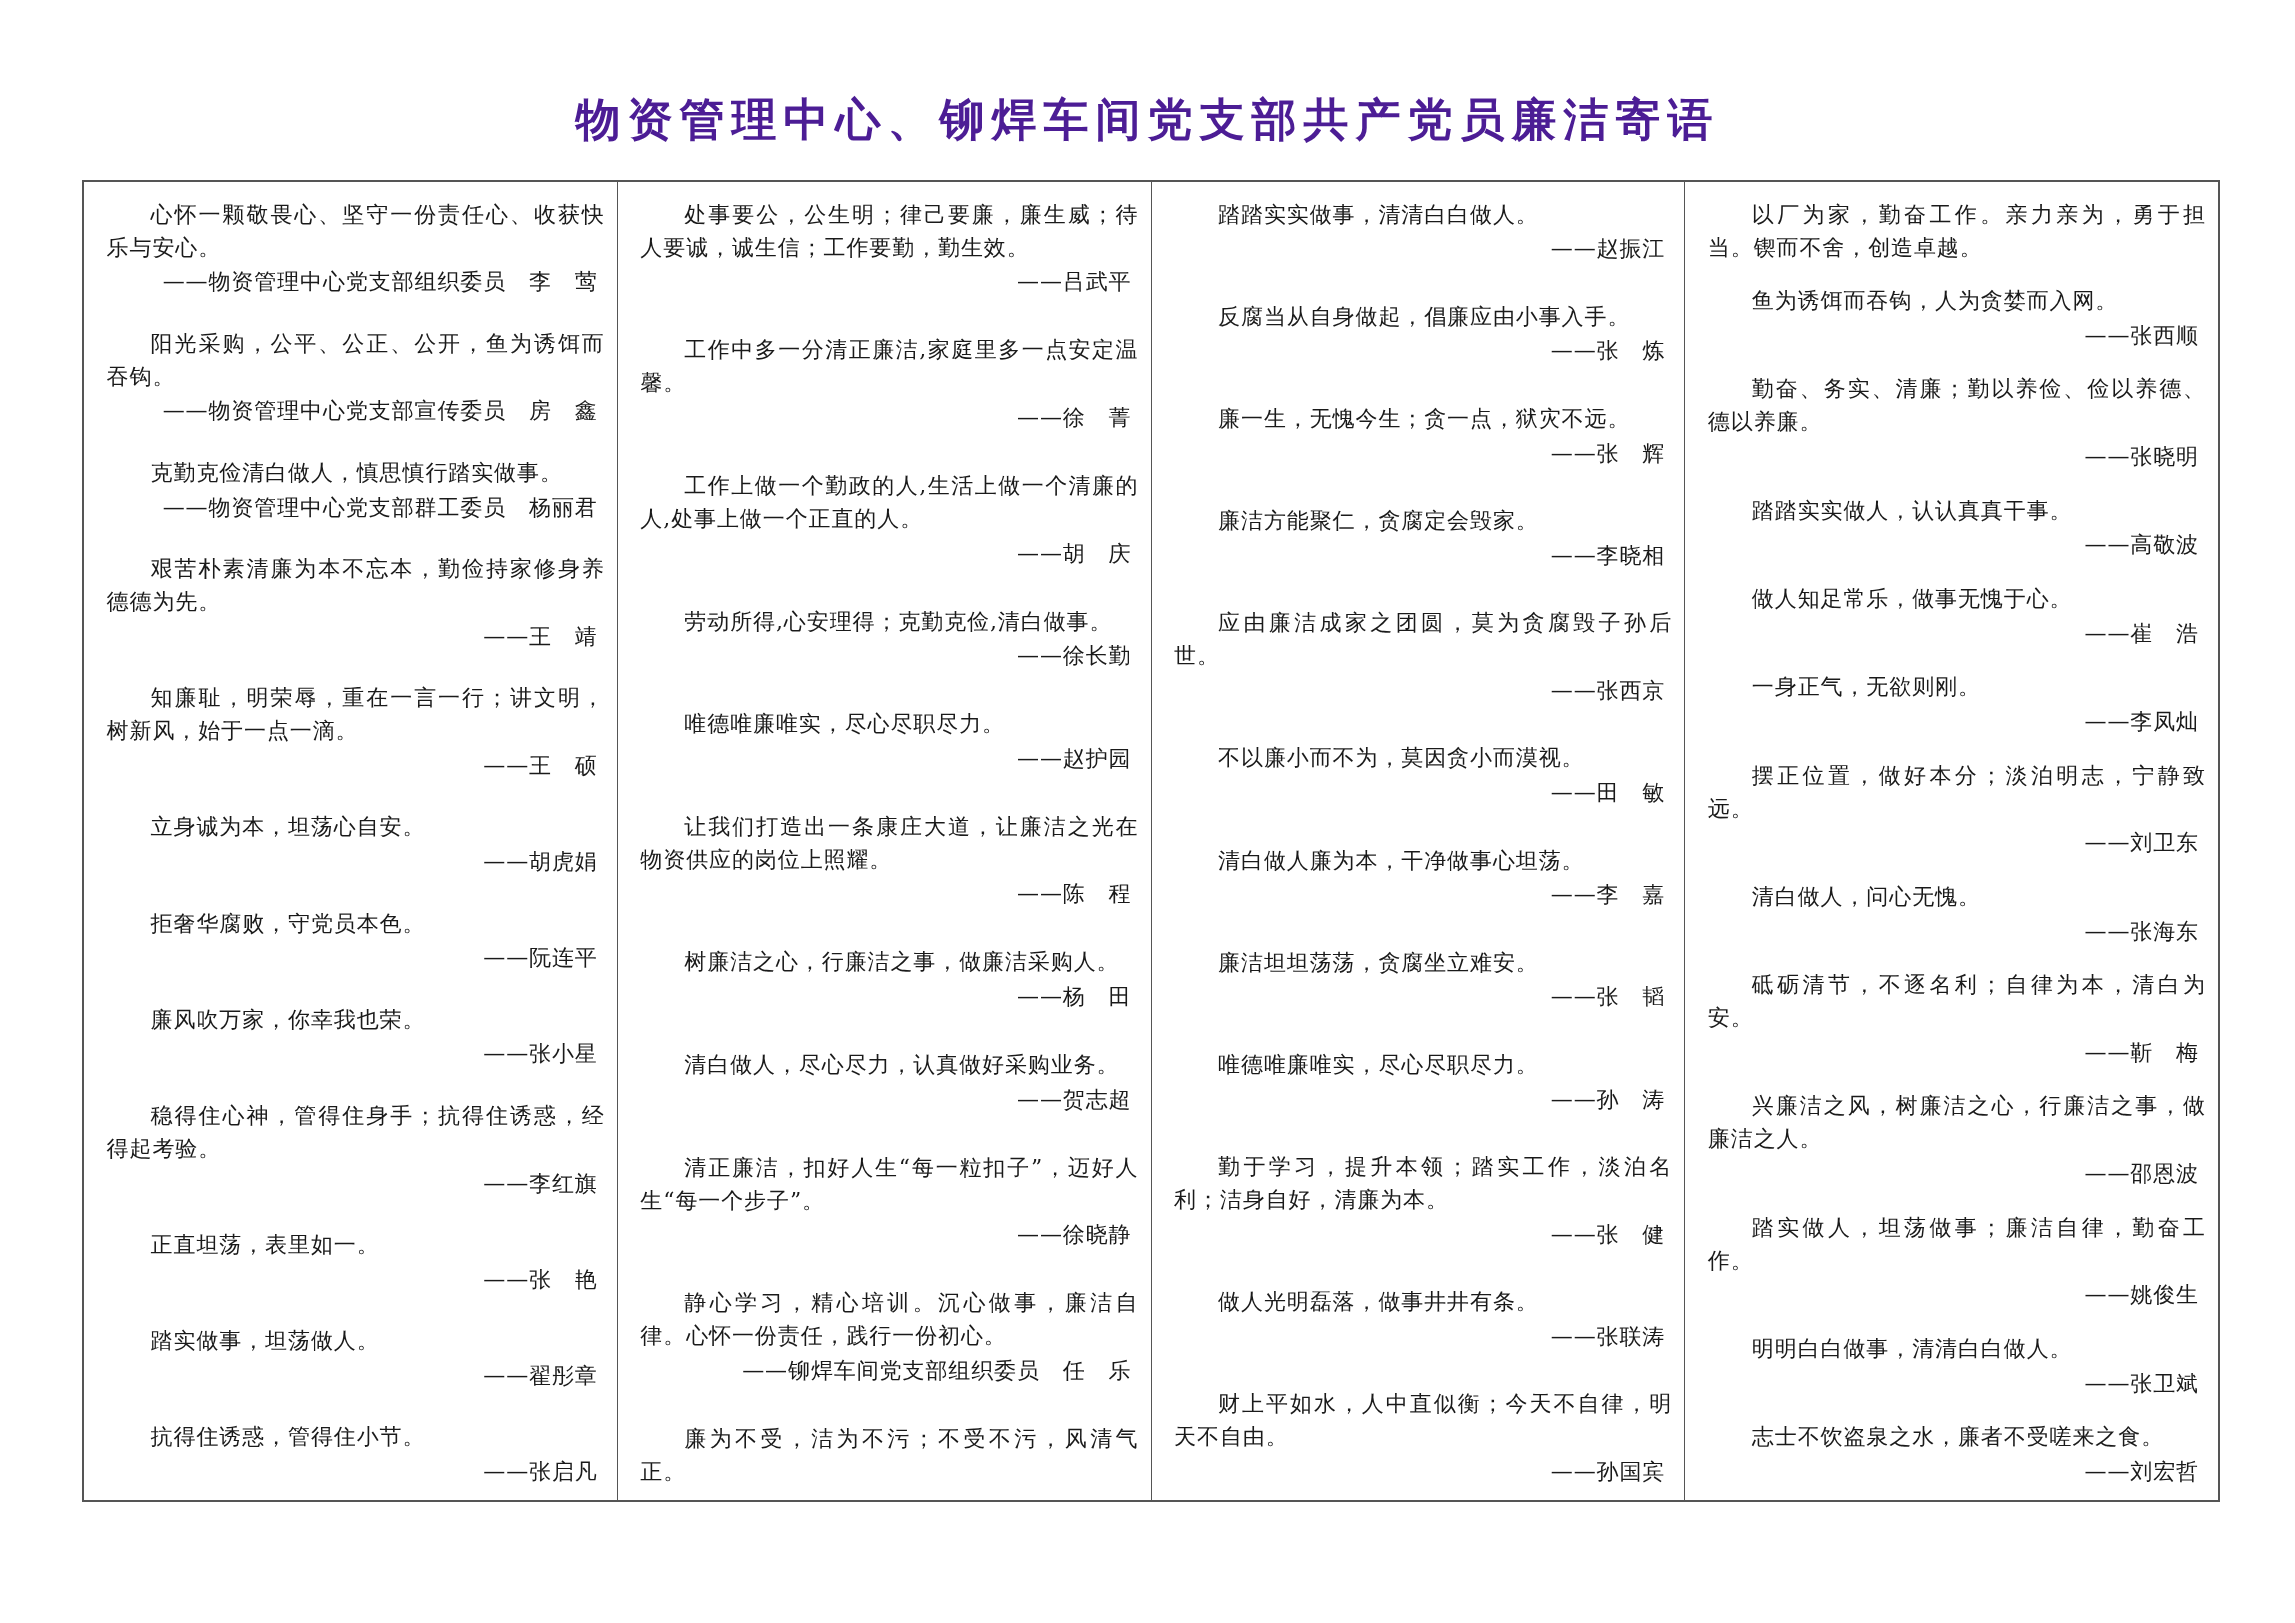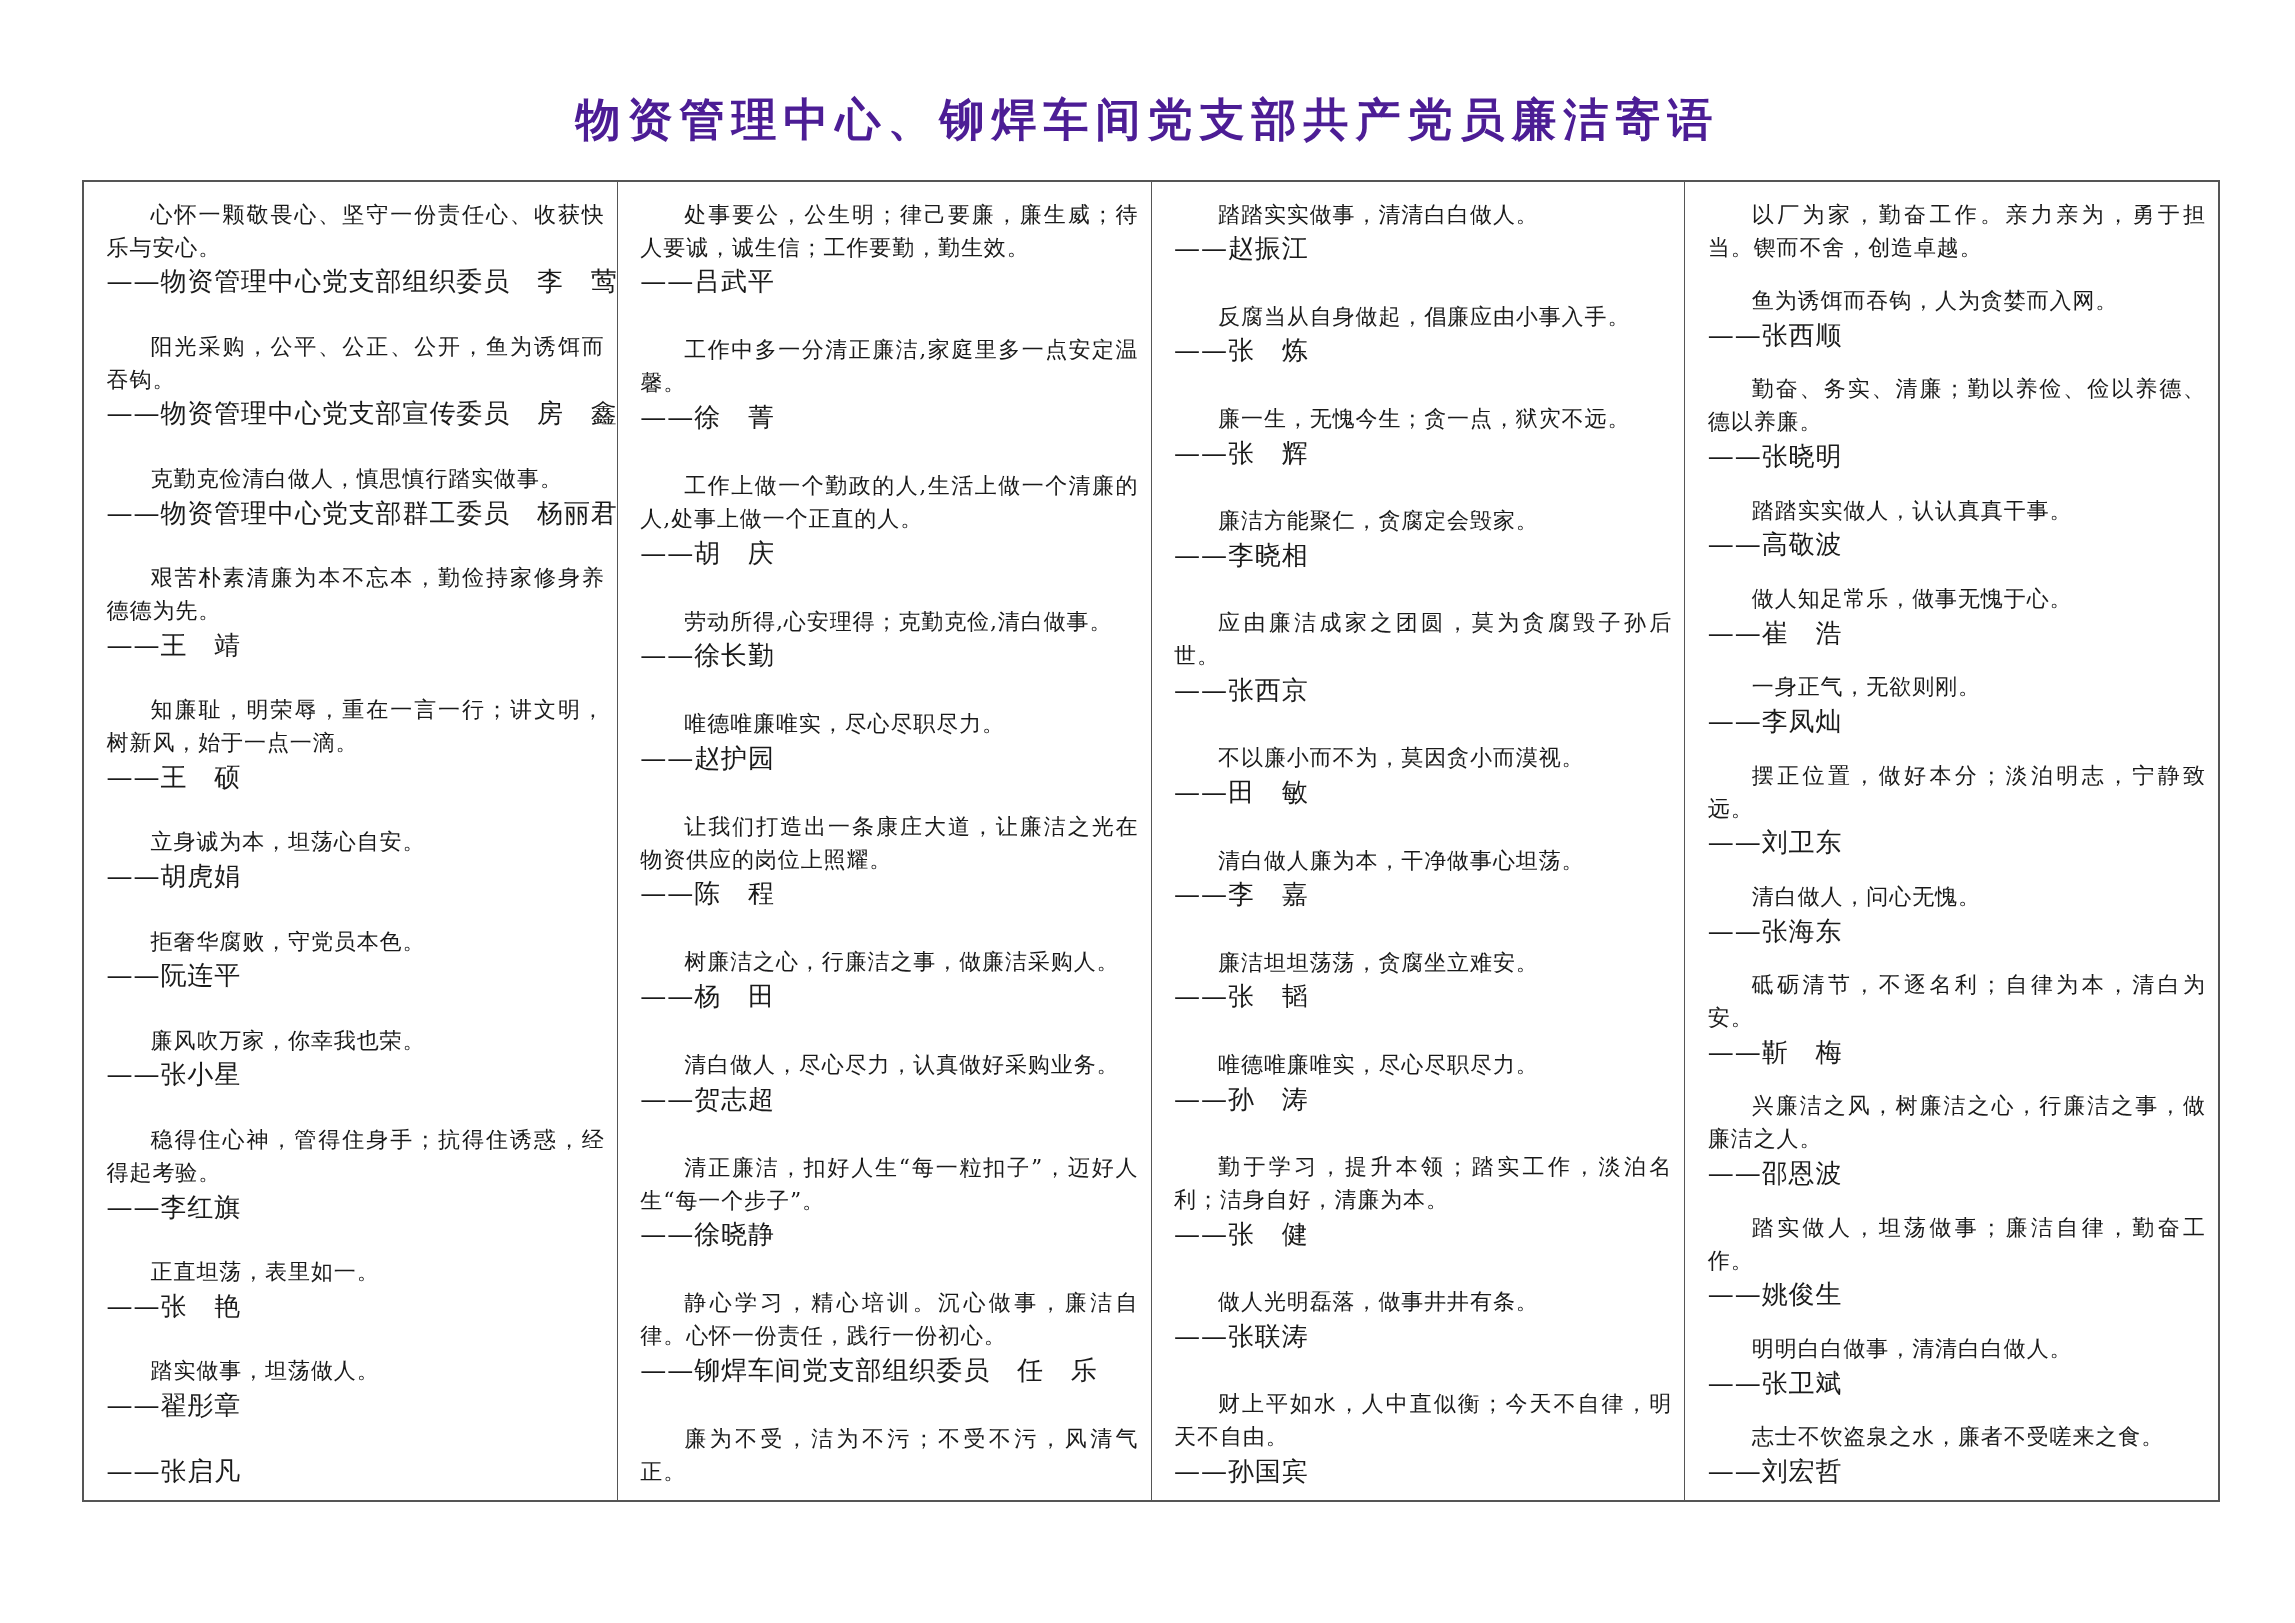--- a/index.html
+++ b/index.html
@@ -58,22 +58,23 @@
   .qtext {
     margin: 0;
     font-size: 22px;
     line-height: 33px;
     text-indent: 2em;
     text-align: justify;
     letter-spacing: 0.9px;
   }
   .qsig {
     margin: 1.7px 0 0 0;
-    font-size: 26px;
+    font-size: 22px;
     line-height: 33px;
+    text-align: right;
     padding-right: 7px;
     letter-spacing: 0.9px;
     white-space: nowrap;
   }
 </style>
 </head>
 <body>
 
 <div class="page">
   <h1 class="title">物资管理中心、铆焊车间党支部共产党员廉洁寄语</h1>
@@ -117,20 +118,21 @@
         </div>
         <div class="quote">
           <p class="qtext">正直坦荡，表里如一。</p>
           <p class="qsig">——张　艳</p>
         </div>
         <div class="quote">
           <p class="qtext">踏实做事，坦荡做人。</p>
           <p class="qsig">——翟彤章</p>
         </div>
         <div class="quote">
+          <p class="qtext">抗得住诱惑，管得住小节。</p>
           <p class="qsig">——张启凡</p>
         </div>
       </div>
       <div class="column">
         <div class="quote">
           <p class="qtext">处事要公，公生明；律己要廉，廉生威；待人要诚，诚生信；工作要勤，勤生效。</p>
           <p class="qsig">——吕武平</p>
         </div>
         <div class="quote">
           <p class="qtext">工作中多一分清正廉洁,家庭里多一点安定温馨。</p>

